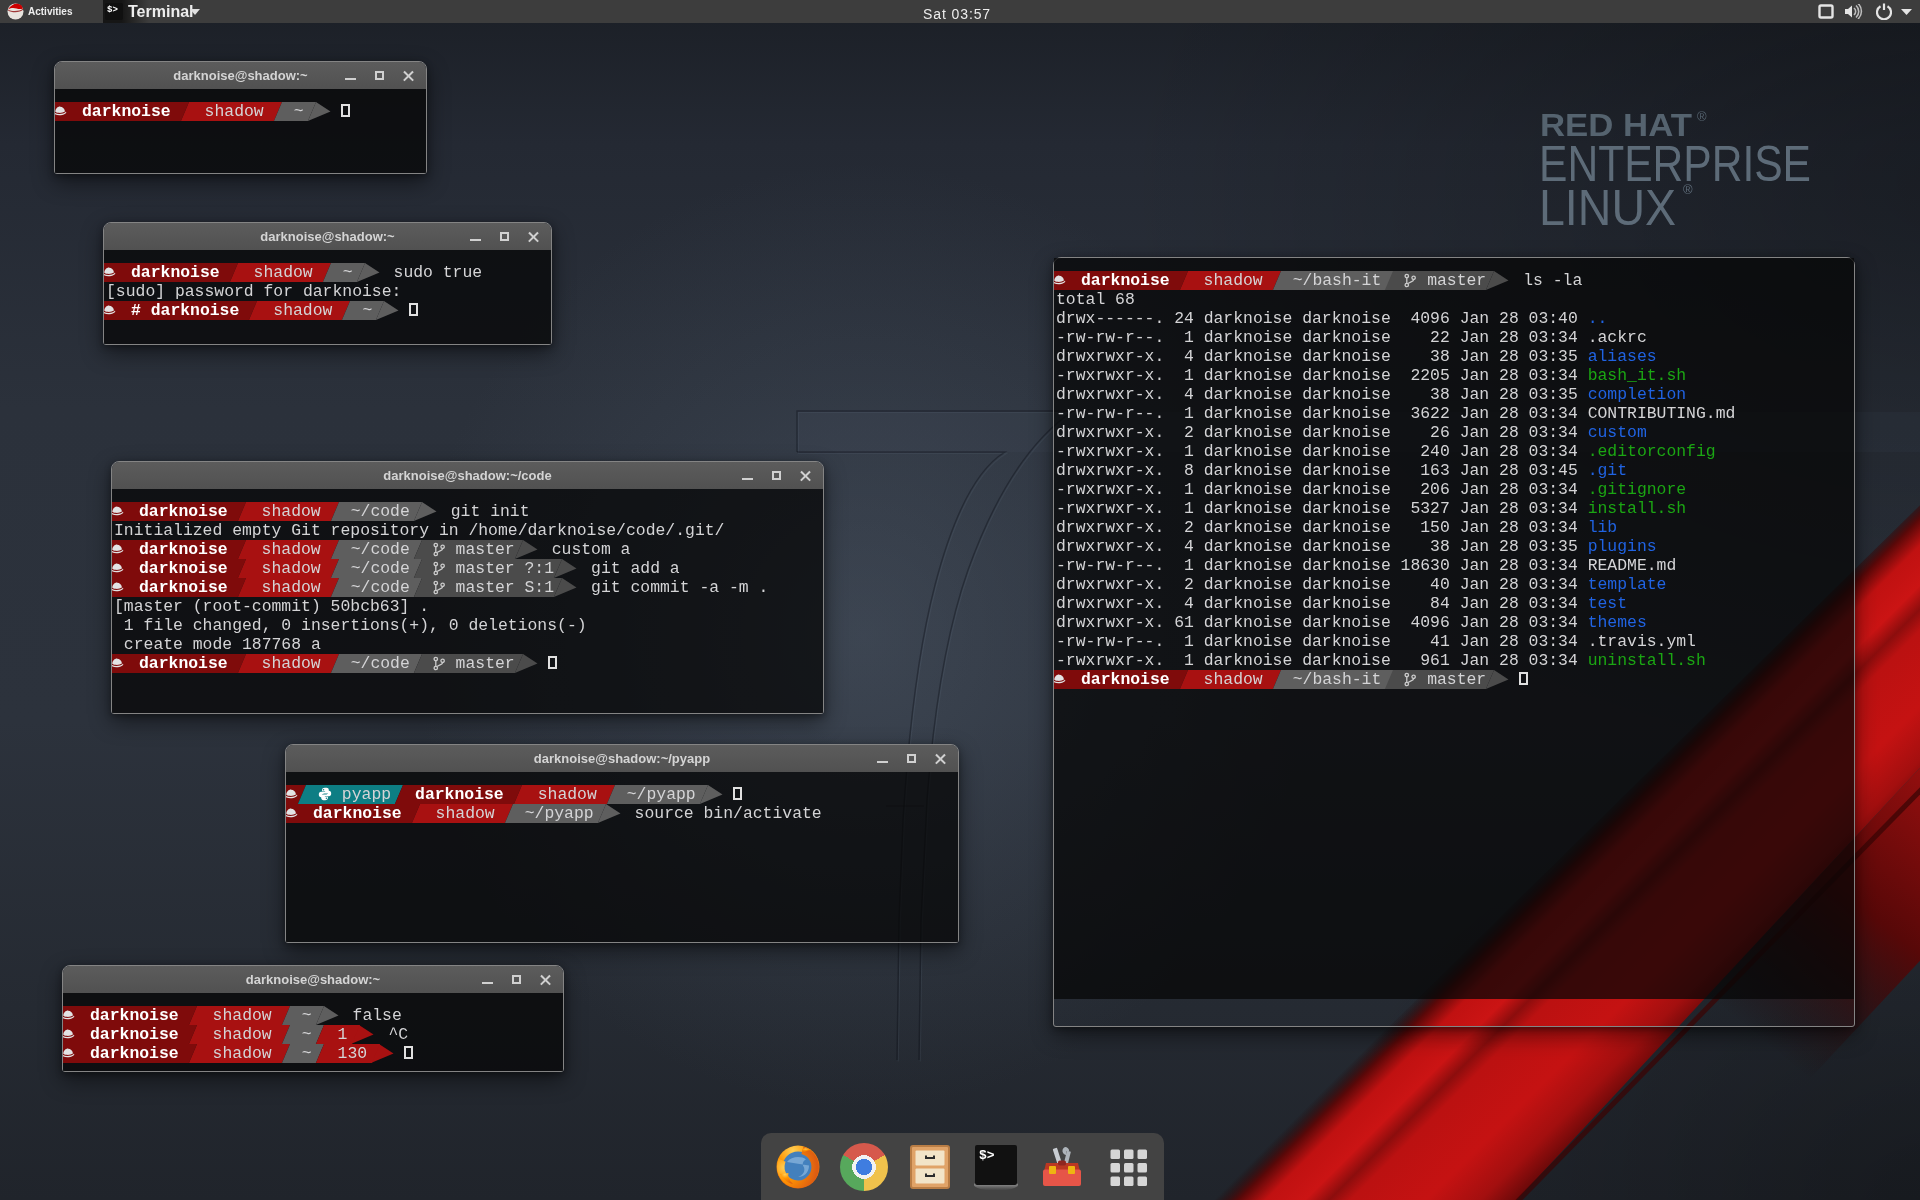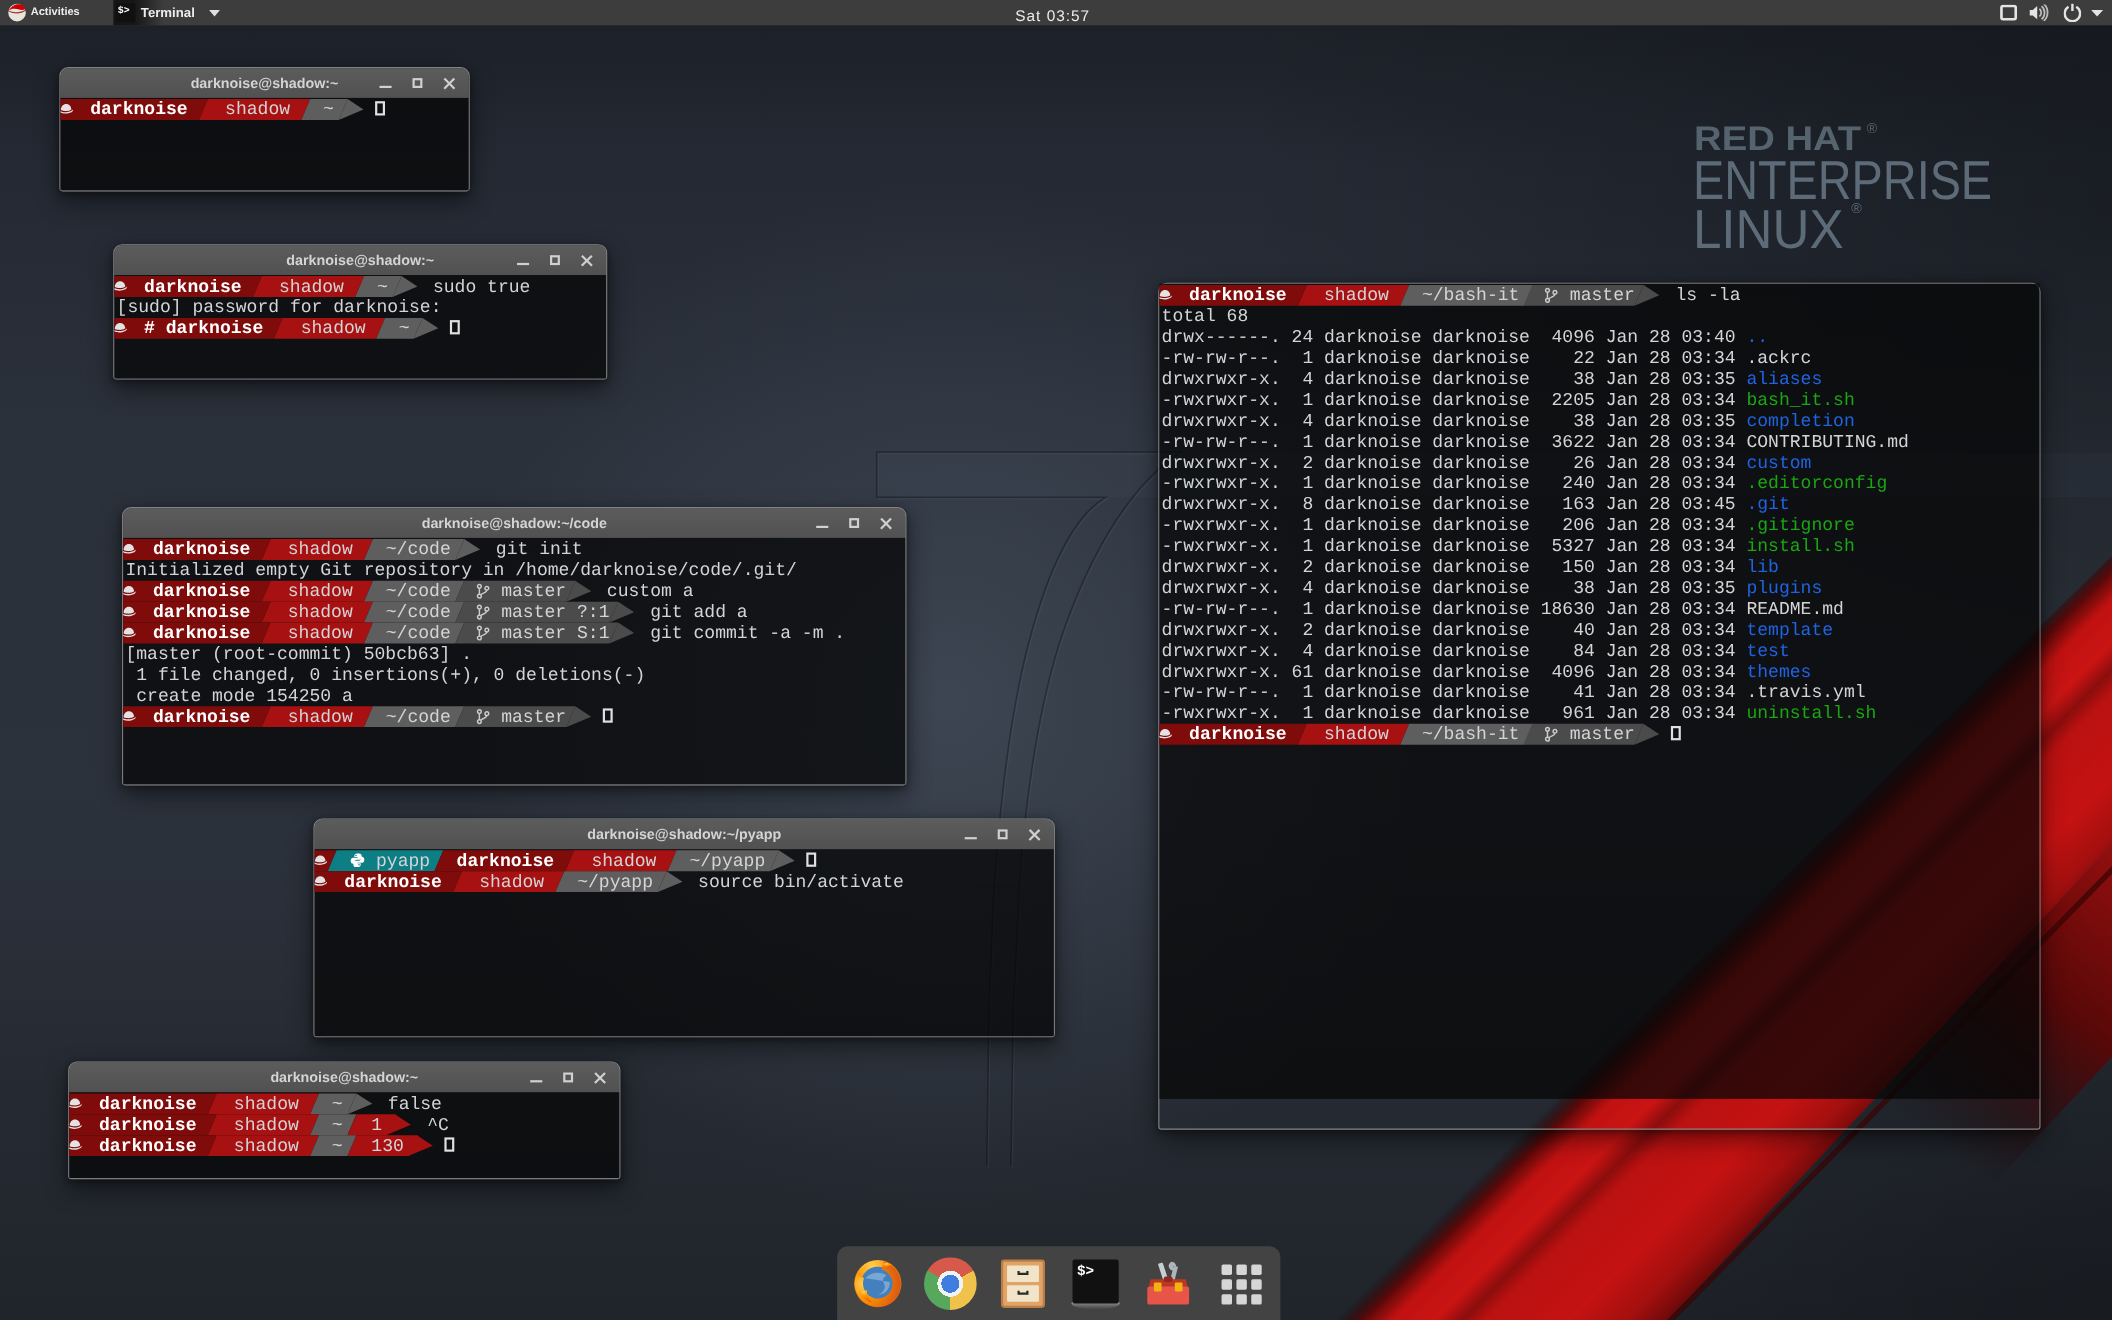--- a/index.html
+++ b/index.html
@@ -6,33 +6,33 @@
  background:
   radial-gradient(820px 860px at 45% 53%, rgba(96,110,128,.32) 0%, rgba(80,93,110,.18) 30%, rgba(0,0,0,0) 55%),
   radial-gradient(1400px 1000px at 102% 15%, rgba(0,0,0,.32) 0%, rgba(0,0,0,0) 60%),
   radial-gradient(1150px 850px at 101% 101%, rgba(0,0,0,.30) 0%, rgba(0,0,0,0) 55%),
   linear-gradient(180deg,#1b1f26 0%,#242933 12%,#2b313b 34%,#2c323c 60%,#252a32 84%,#20242b 100%);
  font-family:"Liberation Sans",sans-serif;}
 #wallsvg{position:absolute;left:0;top:0}
 
 #topbar{position:absolute;left:0;top:0;width:1920px;height:23px;background:#3d3d3d;color:#e6e6e6;z-index:50}
 #topbar .act{position:absolute;left:28px;top:0;line-height:23px;font-size:10px;font-weight:bold;color:#ededed}
-#topbar .appname{position:absolute;left:128px;top:0;line-height:23px;font-size:12px;font-weight:bold;color:#ededed}
+#topbar .appname{position:absolute;left:128px;top:0;line-height:23px;font-size:16px;font-weight:bold;color:#ededed}
 #clock{position:absolute;left:923px;top:3px;line-height:23px;font-size:14px;font-weight:normal;color:#ededed;letter-spacing:.9px}
 
 .win{position:absolute;border:1px solid #848484;border-radius:8px 8px 3px 3px;box-shadow:0 8px 22px rgba(0,0,0,.48),0 2px 6px rgba(0,0,0,.35)}
 .tb{height:27px;background:linear-gradient(#5c5c5c,#515151);border-radius:7px 7px 0 0;position:relative}
 .tb .t{position:absolute;left:0;right:0;top:0;text-align:center;line-height:27px;font-size:13px;font-weight:bold;color:#d4d4d4}
 .btns{position:absolute;right:12px;top:0;height:27px;display:flex;align-items:center;gap:19px}
 .bmin{width:11px;height:2px;background:#d0d0d0;margin-top:6px}
 .bmax{width:9px;height:9px;border:2px solid #d0d0d0}
 .bcls{position:relative;width:11px;height:11px}
 .bcls:before,.bcls:after{content:"";position:absolute;left:-1px;top:4.5px;width:13px;height:2.2px;background:#d0d0d0}
 .bcls:before{transform:rotate(45deg)}.bcls:after{transform:rotate(-45deg)}
-.bd{position:relative;overflow:hidden;background:rgba(5,5,6,.73);height:calc(100% - 27px);padding:1px 0 0 2px;
+.bd{position:relative;overflow:hidden;background:rgba(5,5,6,.73);height:calc(100% - 27px);padding:13px 0 0 2px;
  font-family:"Liberation Mono",monospace;font-size:16.42px;color:#d4d4d6}
 .row{height:19px;line-height:19px;white-space:pre}
 .pl{height:19px;line-height:19px;white-space:pre}
 .sg{position:relative;display:inline-block;vertical-align:top;height:19px}
 .sg:before{content:"";position:absolute;inset:0;background:var(--c);transform:skewX(-23deg);transform-origin:0 0}
 .sg>span{position:relative}
 .sg svg{vertical-align:top}
 .sgf{margin-left:-12px;padding-left:12px}
 .arr{display:inline-block;vertical-align:top;margin-left:-9px}
 .cur{display:inline-block;vertical-align:top;width:9px;height:13px;border:2px solid #e0e0e0;margin-top:2px;margin-left:9px}
@@ -219,21 +219,21 @@
                   <circle cx="3.8" cy="3" r="1.7"></circle>
                   <circle cx="3.8" cy="12" r="1.7"></circle>
                   <circle cx="10.6" cy="4.8" r="1.7"></circle>
                   <path d="M3.8,4.7 V10.3 M10.6,6.5 C10.6,8.8 7.4,8.6 5.2,10.6"></path>
                 </g>
               </svg> master S:1</span></span><svg class="arr" width="25" height="19">
             <polygon points="9,0 23.5,9.5 0.9,19" fill="#4b4b4b"></polygon>
           </svg><span class="cmd">git commit -a -m .</span></div>
         <div class="row">[master (root-commit) 50bcb63] .</div>
         <div class="row"> 1 file changed, 0 insertions(+), 0 deletions(-)</div>
-        <div class="row"> create mode 154250 a</div>
+        <div class="row"> create mode 187768 a</div>
         <div class="pl"><span class="sg sgf" style="--c:#7f0b0b;padding:0 18px 0 8px"><span><svg width="14" height="14" viewBox="0 0 16 15" style="margin-top:2px">
                 <path d="M2.6,8.4 C2.9,4.9 5.3,2.4 8.2,2.5 C10.9,2.6 13,4.4 13.4,7 L13.6,8 C12,9.2 9,9.9 6.4,9.6 C4.6,9.4 3.2,9 2.6,8.4 Z" fill="#e3e3e4"></path>
                 <path d="M1.2,9.2 C3.4,11 8,11.3 11.4,10.3 C13.3,9.7 14.6,8.9 14.8,8.1 L15.2,9.3 C14.9,10.3 13.2,11.4 10.6,12 C7.3,12.8 3.4,12.3 1,10.6 Z" fill="#e3e3e4"></path>
               </svg><span style="display:inline-block;width:15px"></span><b class="u">darknoise</b></span></span><span class="sg" style="--c:#a81111;padding:0 18px 0 16px"><span>shadow</span></span><span class="sg" style="--c:#5e5e5e;padding:0 12px 0 12px"><span>~/code</span></span><span class="sg" style="--c:#4b4b4b;padding:0 8px 0 10px"><span><svg width="14" height="15" viewBox="0 0 14 15" style="margin-top:2px">
                 <g stroke="#cccccc" stroke-width="1.3" fill="none">
                   <circle cx="3.8" cy="3" r="1.7"></circle>
                   <circle cx="3.8" cy="12" r="1.7"></circle>
                   <circle cx="10.6" cy="4.8" r="1.7"></circle>
                   <path d="M3.8,4.7 V10.3 M10.6,6.5 C10.6,8.8 7.4,8.6 5.2,10.6"></path>
                 </g>

